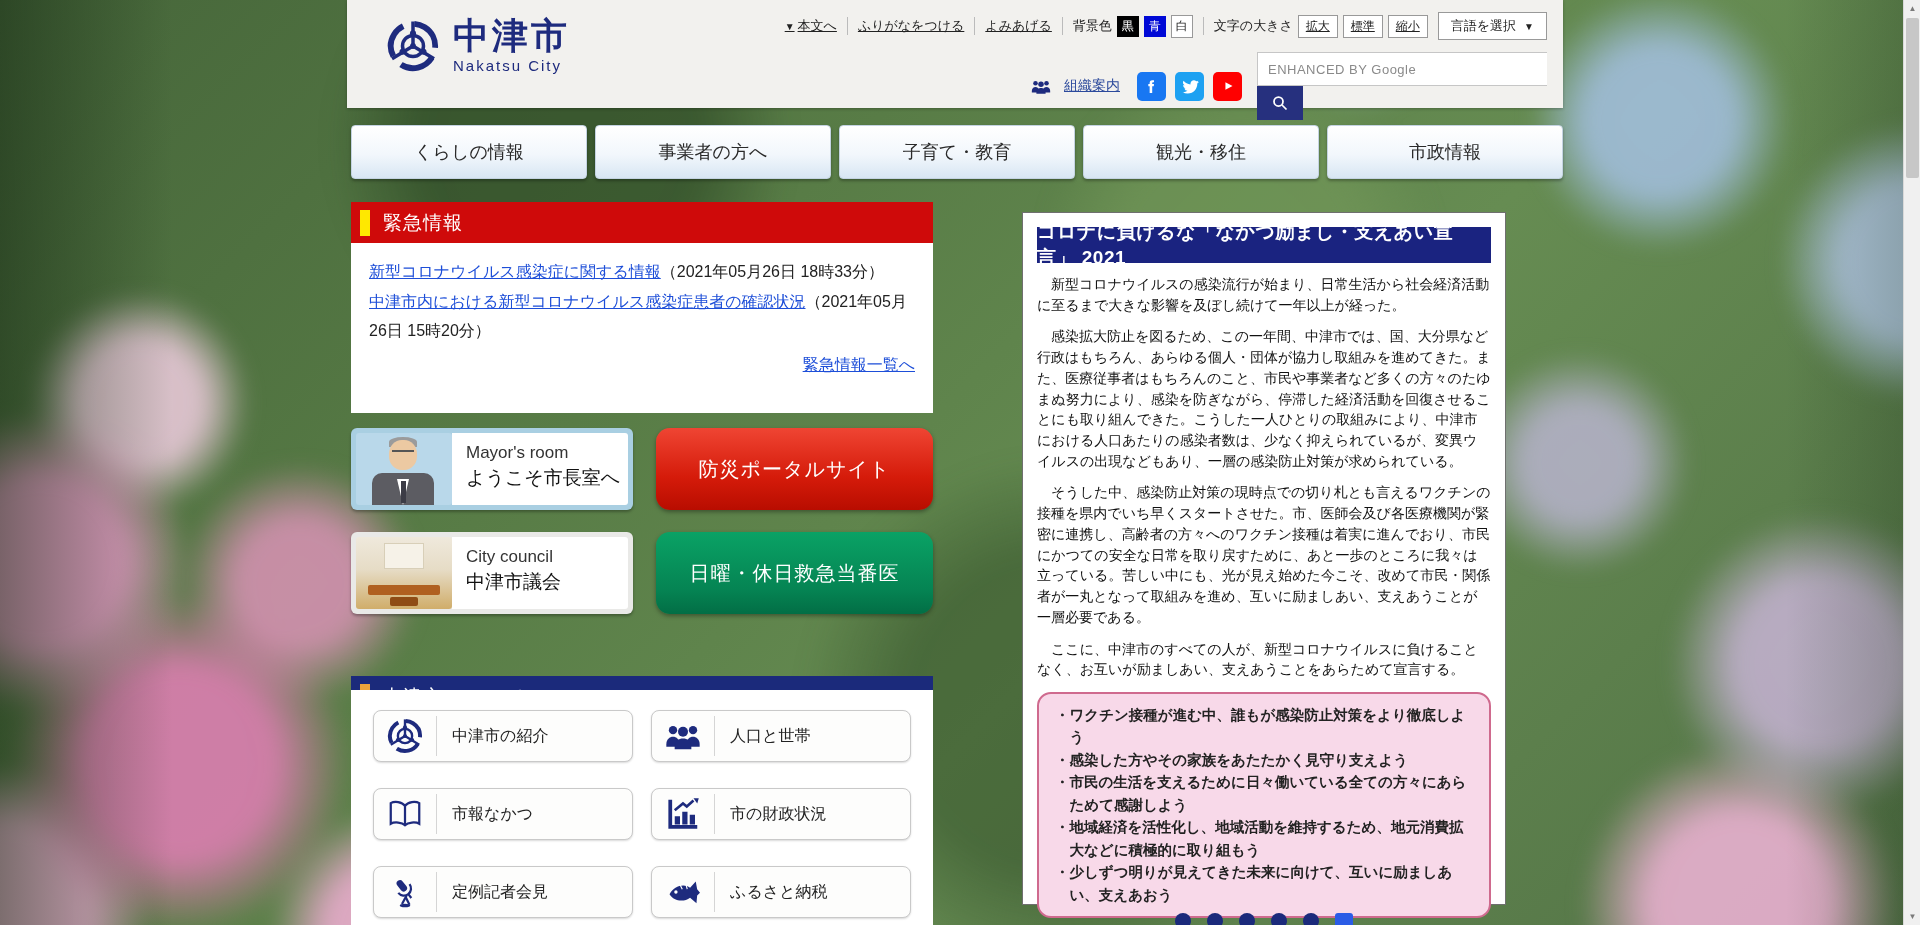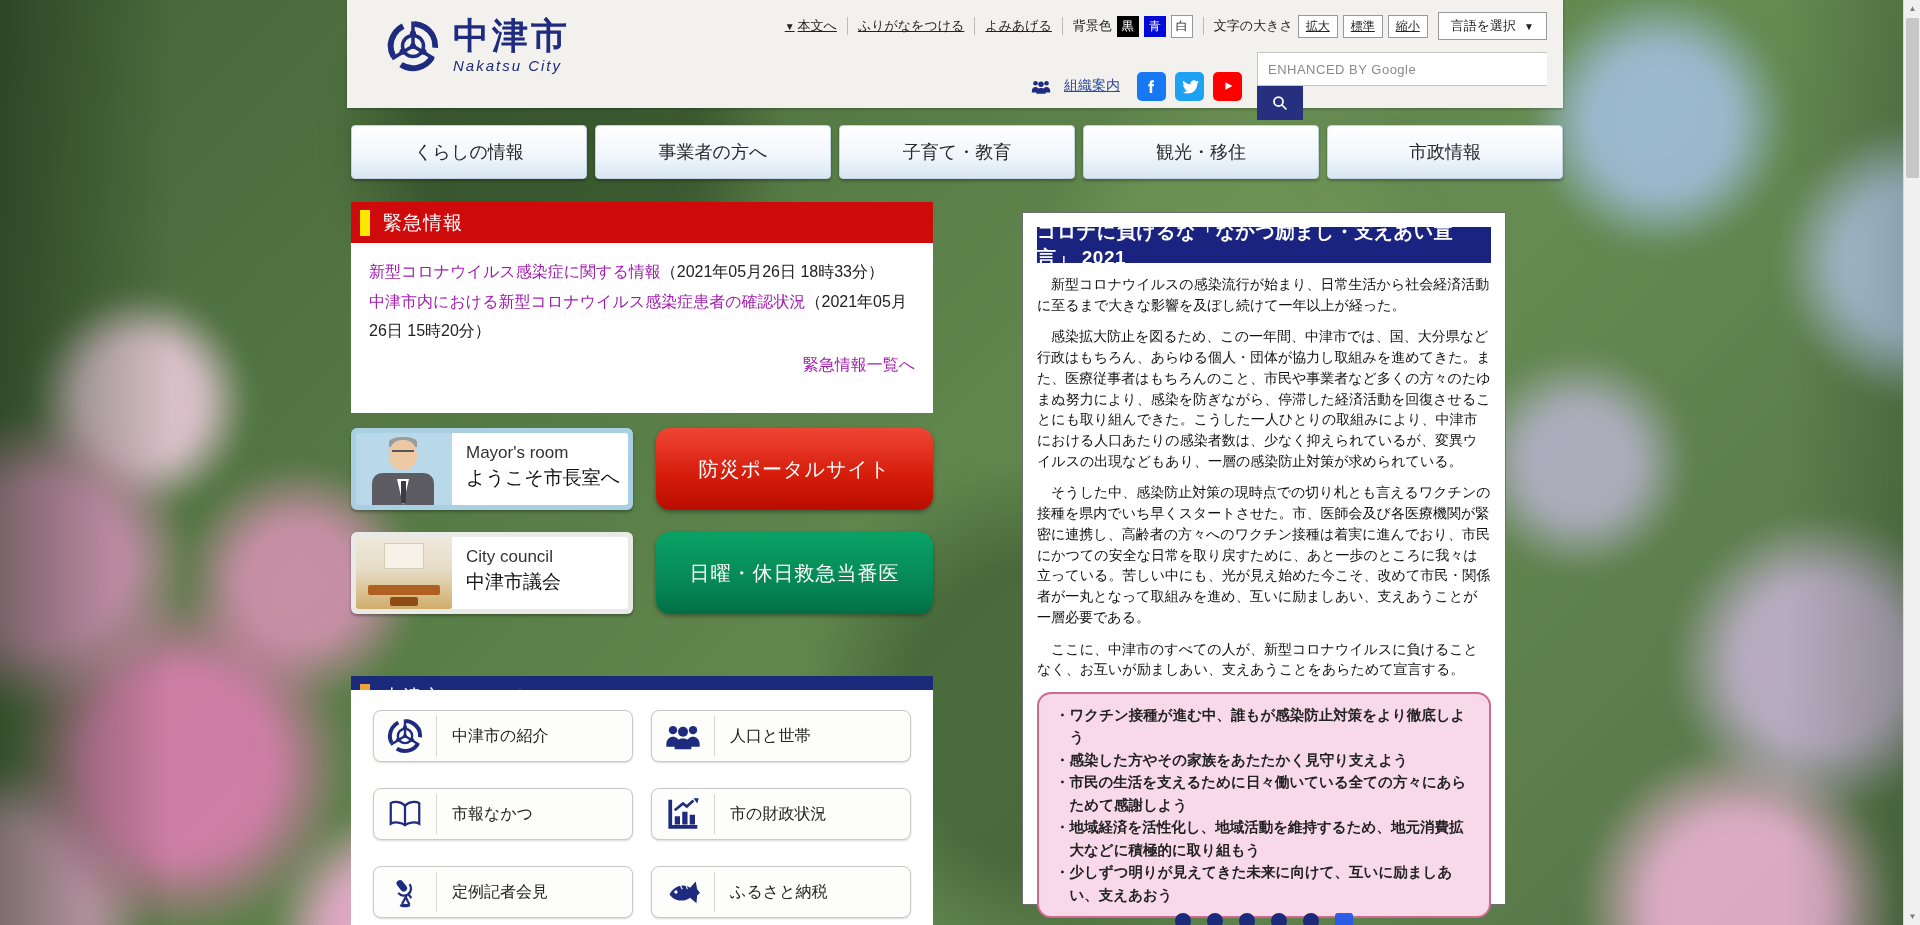--- a/index.html
+++ b/index.html
@@ -31,21 +31,21 @@
   
   .scrollbar { position:absolute; right:0; top:0; width:17px; height:925px; background:#f0f0f0; border-left:1px solid #d9d9d9; z-index:50; }
   .sb-btn { width:17px; height:17px; color:#7a7a7a; font-size:8px; display:flex; align-items:center; justify-content:center; background:#f0f0f0; }
   .sb-btn.down { position:absolute; bottom:0; }
   .sb-thumb { position:absolute; top:18px; left:2px; width:13px; height:160px; background:#c7c7c7; border-radius:2px; }
 
   
   .header { position:absolute; left:347px; top:0; width:1216px; height:108px; background:#f2f1ee; box-shadow:0 1px 3px rgba(0,0,0,.25); z-index:5; }
   .logo { position:absolute; left:38px; top:18px; display:flex; align-items:center; gap:12px; color:#1e2b7e; }
   .logo-text .jp { font-size:36px; font-weight:bold; letter-spacing:3px; line-height:1; }
-  .logo-text .en { font-size:15px; letter-spacing:2px; margin-top:3px; color:#1e2b7e;font-style:italic; }
+  .logo-text .en { font-size:15px; letter-spacing:2px; margin-top:3px; color:#1e2b7e; }
   .util-row { position:absolute; top:12px; right:16px; display:flex; align-items:center; font-size:13px; color:#222; }
   .util-sep { width:1px; height:18px; background:#bbb; margin:0 10px; }
   .util-link { text-decoration:underline; color:#222; cursor:pointer; display:flex; align-items:center; gap:3px; }
   .chip { display:inline-block; min-width:22px; text-align:center; padding:2px 4px; margin-left:5px; font-size:12px; cursor:pointer; }
   .chip.black { background:#000; color:#fff; }
   .chip.blue { background:#0009d6; color:#fff; }
   .chip.white { background:#fff; color:#222; border:1px solid #999; }
   .chip.size { background:#fff; border:1px solid #999; padding:2px 7px;text-decoration:underline; }
   .lang-box { border:1px solid #999; background:#fff; padding:4px 12px; margin-left:10px; cursor:pointer; display:flex; gap:8px; align-items:center; }
   .header-row2 { position:absolute; top:52px; right:16px; display:flex; align-items:center; gap:9px; }
@@ -61,21 +61,21 @@
 
   
   .nav { position:absolute; left:351px; top:125px; width:1212px; display:flex; gap:8px; z-index:5; }
   .nav-btn { width:236px; height:54px; border-radius:4px; background:linear-gradient(180deg,#ffffff 0%,#f2f7fc 55%,#d8e6f3 100%); border:1px solid #c4d3e2; box-shadow:0 2px 3px rgba(0,0,0,.3); display:flex; align-items:center; justify-content:center; font-size:18px; color:#2a2a2a; cursor:pointer; }
 
   
   .em-head { position:absolute; left:351px; top:202px; width:582px; height:41px; background:#cf0a0a; display:flex; align-items:center; z-index:5; }
   .em-mark { width:10px; height:26px; background:#ffe800; margin-left:9px; }
   .em-title { color:#fff; font-size:19px; margin-left:13px; letter-spacing:1px; }
   .em-body { position:absolute; left:351px; top:243px; width:582px; height:170px; background:#fff; padding:14px 18px 10px; z-index:5; font-size:16px; line-height:1.85; color:#222; }
-  .em-body a, .a-link { color:#a21caf; cursor:pointer; }
+  .em-body a, .a-link { color:#1d4ed8; text-decoration:underline; cursor:pointer; }
   .em-more { text-align:right; margin-top:4px; }
 
   .card { position:absolute; width:282px; height:82px; background:#a9cfe2; border-radius:6px; padding:5px; display:flex; cursor:pointer; box-shadow:0 2px 3px rgba(0,0,0,.3); z-index:5; }
   .card.gray { background:#e9e9e7; }
   .card-photo { width:96px; height:72px; border-radius:3px; position:relative; overflow:hidden; flex-shrink:0; }
   .card-body { flex:1; background:#fff; border-radius:0 3px 3px 0; padding:10px 0 0 14px; }
   .card-en { font-size:17px; color:#333; }
   .card-jp { font-size:19px; color:#111; margin-top:2px; }
 
   .photo-mayor { background:#b9d8ea; }

